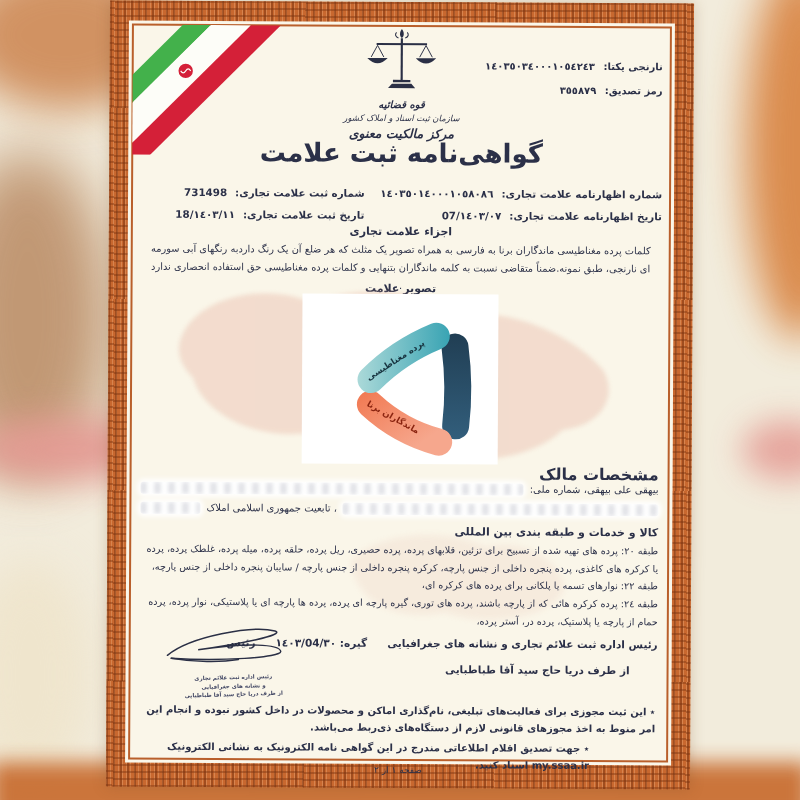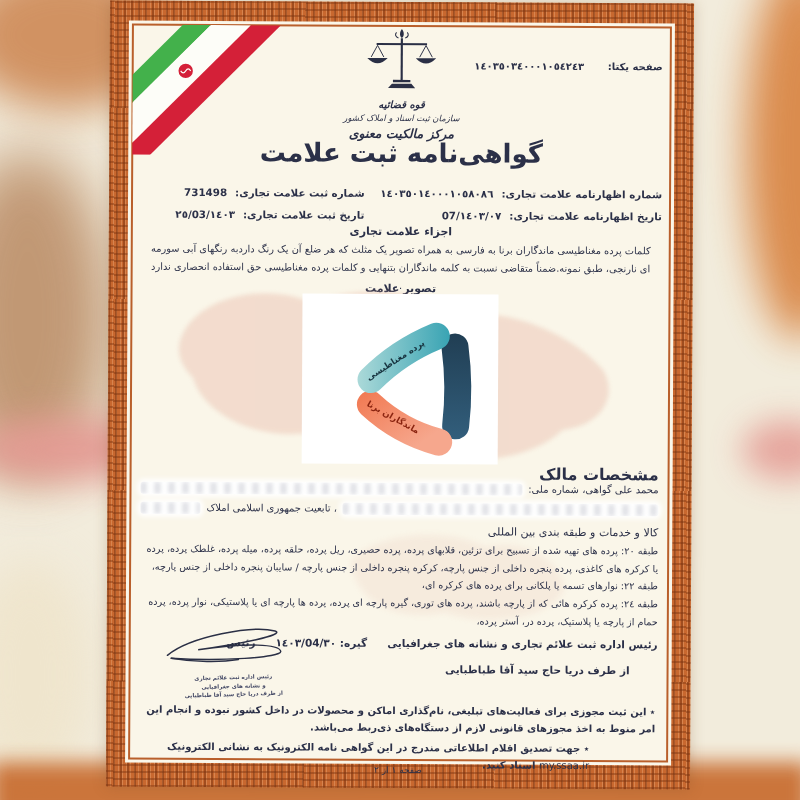--- a/index.html
+++ b/index.html
@@ -37,21 +37,21 @@
 
   .flag{position:absolute;left:4px;top:4px}
 
   .emblem{position:absolute;left:0;right:0;top:6px;text-align:center}
   .org1{font-size:10px;font-weight:bold;font-style:italic;margin-top:1px}
   .org2{font-size:8.5px;font-style:italic}
   .org3{font-size:12.5px;font-weight:bold;font-style:italic}
 
   .ids{position:absolute;right:12px;top:36px;font-size:10px;font-weight:bold;text-align:right}
   .ids .row{margin-bottom:9px;white-space:nowrap}
-  .ids .val{margin-right:20px}
+  .ids .val{margin-right:5px}
 
   .title{position:absolute;left:0;right:0;top:112px;text-align:center;
          font-size:26px;font-weight:bold;letter-spacing:.5px}
 
   .fields{position:absolute;right:12px;left:12px;top:164px;display:grid;
           grid-template-columns:57% 43%;row-gap:7px;font-size:10.3px;font-weight:bold}
   .fcell{display:flex;gap:8px;white-space:nowrap;align-items:baseline}
 
   .h-center{position:absolute;left:0;right:0;text-align:center;font-weight:bold;font-size:11px}
   .h-comp{top:202px}
@@ -73,32 +73,32 @@
   .owner-l1{top:459px}
   .owner-l2{top:479px}
   .redact{background:#fff;border-radius:3px;height:12px;box-shadow:0 0 5px 3px rgba(255,255,255,.95);
           position:relative;overflow:hidden}
   .redact::after{content:'';position:absolute;inset:0;
      background:repeating-linear-gradient(90deg, rgba(90,95,120,.20) 0 6px, rgba(0,0,0,0) 6px 14px);
      filter:blur(2px)}
   .grow{flex:1}
   .w60{width:60px}
 
-  .goods-h{position:absolute;right:14px;top:502px;font-weight:normal;font-size:11px}
+  .goods-h{position:absolute;right:14px;top:502px;font-weight:bold;font-size:11px}
   .classes{position:absolute;right:14px;left:14px;top:519px;font-size:9.6px;line-height:1.85;text-align:right}
 
   .sig-row{position:absolute;right:14px;top:614px;display:flex;gap:20px;font-size:10.5px;font-weight:bold;white-space:nowrap}
   .sig-line2{position:absolute;right:42px;top:640px;font-size:10.5px;font-weight:bold}
   .sig-block{position:absolute;left:28px;top:600px;width:160px;text-align:center}
   .stamp{font-size:5.6px;font-weight:bold;color:#454a66;line-height:1.55;transform:rotate(-2deg)}
 
   .notes{position:absolute;right:16px;left:16px;top:680px;font-size:10px;font-weight:bold;
          line-height:1.7;text-align:right}
   .note2{margin-top:3px;margin-left:0;margin-right:66px}
-  .link{font-weight:normal;white-space:nowrap}
+  .link{font-weight:bold;white-space:nowrap}
 
   .page-num{position:absolute;left:0;right:0;top:742px;text-align:center;font-size:9px}
 </style>
 </head>
 <body>
 
 <div class="bg bg1"></div>
 <div class="bg bg2"></div>
 <div class="bg bg7"></div>
 <div class="bg bg3"></div>
@@ -137,43 +137,47 @@
             <path d="M26 62 h28 l-4 -4.5 h-20 Z" stroke-width="0"></path>
           </g>
         </svg>
         <div class="org1">قوه قضائیه</div>
         <div class="org2">سازمان ثبت اسناد و املاک کشور</div>
         <div class="org3">مرکز مالکیت معنوی</div>
       </div>
 
       <div class="ids">
         <div class="row">
-          <span>صفحه یکتا:</span>
+          <span>نارنجی یکتا:</span>
           <span class="val">١٤٠٣٥٠٣٤٠٠٠١٠٥٤٢٤٣</span>
+        </div>
+        <div class="row">
+          <span>رمز تصدیق:</span>
+          <span class="val">٣٥٥٨٧٩</span>
         </div>
       </div>
 
       <div class="title">گواهی‌نامه ثبت علامت</div>
 
       <div class="fields">
         <div class="fcell">
           <span>شماره اظهارنامه علامت تجاری:</span>
           <span>١٤٠٣٥٠١٤٠٠٠١٠٥٨٠٨٦</span>
         </div>
         <div class="fcell">
           <span>شماره ثبت علامت تجاری:</span>
           <span>731498</span>
         </div>
         <div class="fcell">
           <span>تاریخ اظهارنامه علامت تجاری:</span>
           <span>١٤٠٣/٠٧/07</span>
         </div>
         <div class="fcell">
           <span>تاریخ ثبت علامت تجاری:</span>
-          <span>١٤٠٣/03/٢٥</span>
+          <span>١٤٠٣/١١/18</span>
         </div>
       </div>
 
       <div class="h-center h-comp">اجزاء علامت تجاری</div>
       <div class="desc">کلمات پرده مغناطیسی ماندگاران برنا به فارسی به همراه تصویر یک مثلث که هر ضلع آن یک رنگ داردبه رنگهای آبی سورمه ای نارنجی، طبق نمونه.ضمناً متقاضی نسبت به کلمه ماندگاران بتنهایی و کلمات پرده مغناطیسی حق استفاده انحصاری ندارد .</div>
 
       <div class="h-center h-mark">تصویر علامت</div>
 
       <svg class="watermark" width="472" height="210" viewBox="0 0 472 210">
         <path d="M20 60 C40 20 110 10 150 30 C190 10 260 15 300 40 C350 35 410 60 440 95 C455 120 440 150 400 155 C370 185 300 195 260 175 C220 195 160 185 140 160 C90 165 40 140 30 105 C15 90 12 75 20 60 Z" style="fill:var(--watermark-pink,#e7b4a3)" opacity="0.38" filter="blur(2px)"></path>
@@ -203,21 +207,21 @@
             <path d="M150 36 Q161 94 151 151 Q95 141 57 99 Q93 55 150 36 Z" pathLength="300" stroke="url(#gOrange)" stroke-dasharray="70 230" stroke-dashoffset="-115"></path>
             <path d="M150 36 Q161 94 151 151 Q95 141 57 99 Q93 55 150 36 Z" pathLength="300" stroke="url(#gTeal)" stroke-dasharray="70 230" stroke-dashoffset="-215"></path>
           </g>
         </svg>
         <span class="logo-text logo-text-top">پرده مغناطیسی</span>
         <span class="logo-text logo-text-left">ماندگاران برنا</span>
       </div>
 
       <div class="owner-h">مشخصات مالک</div>
       <div class="owner-line owner-l1">
-        <span>محمد علی گواهی، شماره ملی:</span>
+        <span>بیهقی علی بیهقی، شماره ملی:</span>
         <span class="redact grow"></span>
       </div>
       <div class="owner-line owner-l2">
         <span class="redact grow"></span>
         <span>، تابعیت جمهوری اسلامی املاک</span>
         <span class="redact w60"></span>
       </div>
 
       <div class="goods-h">کالا و خدمات و طبقه بندی بین المللی</div>
       <div class="classes">

